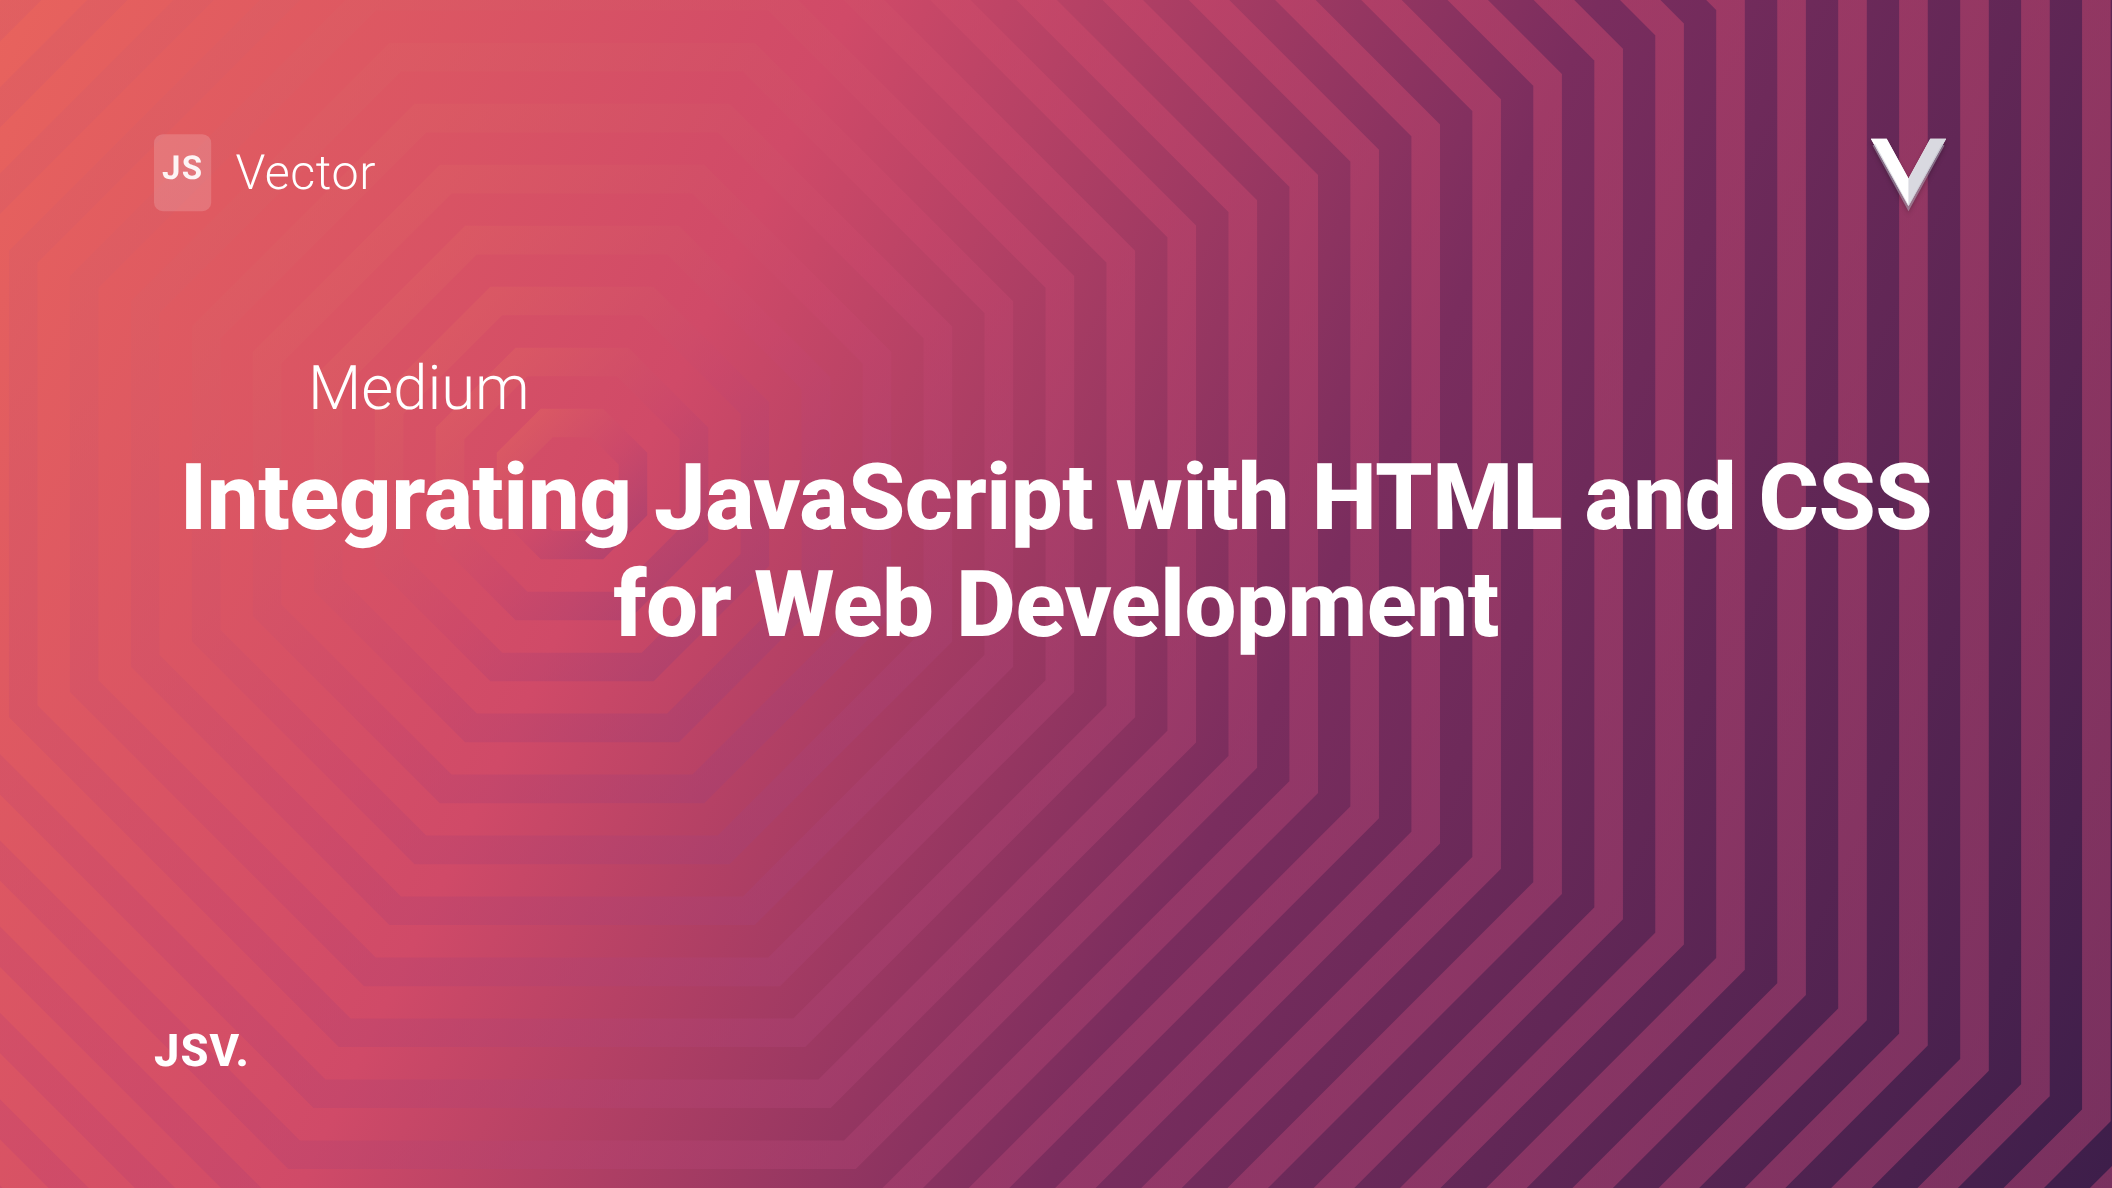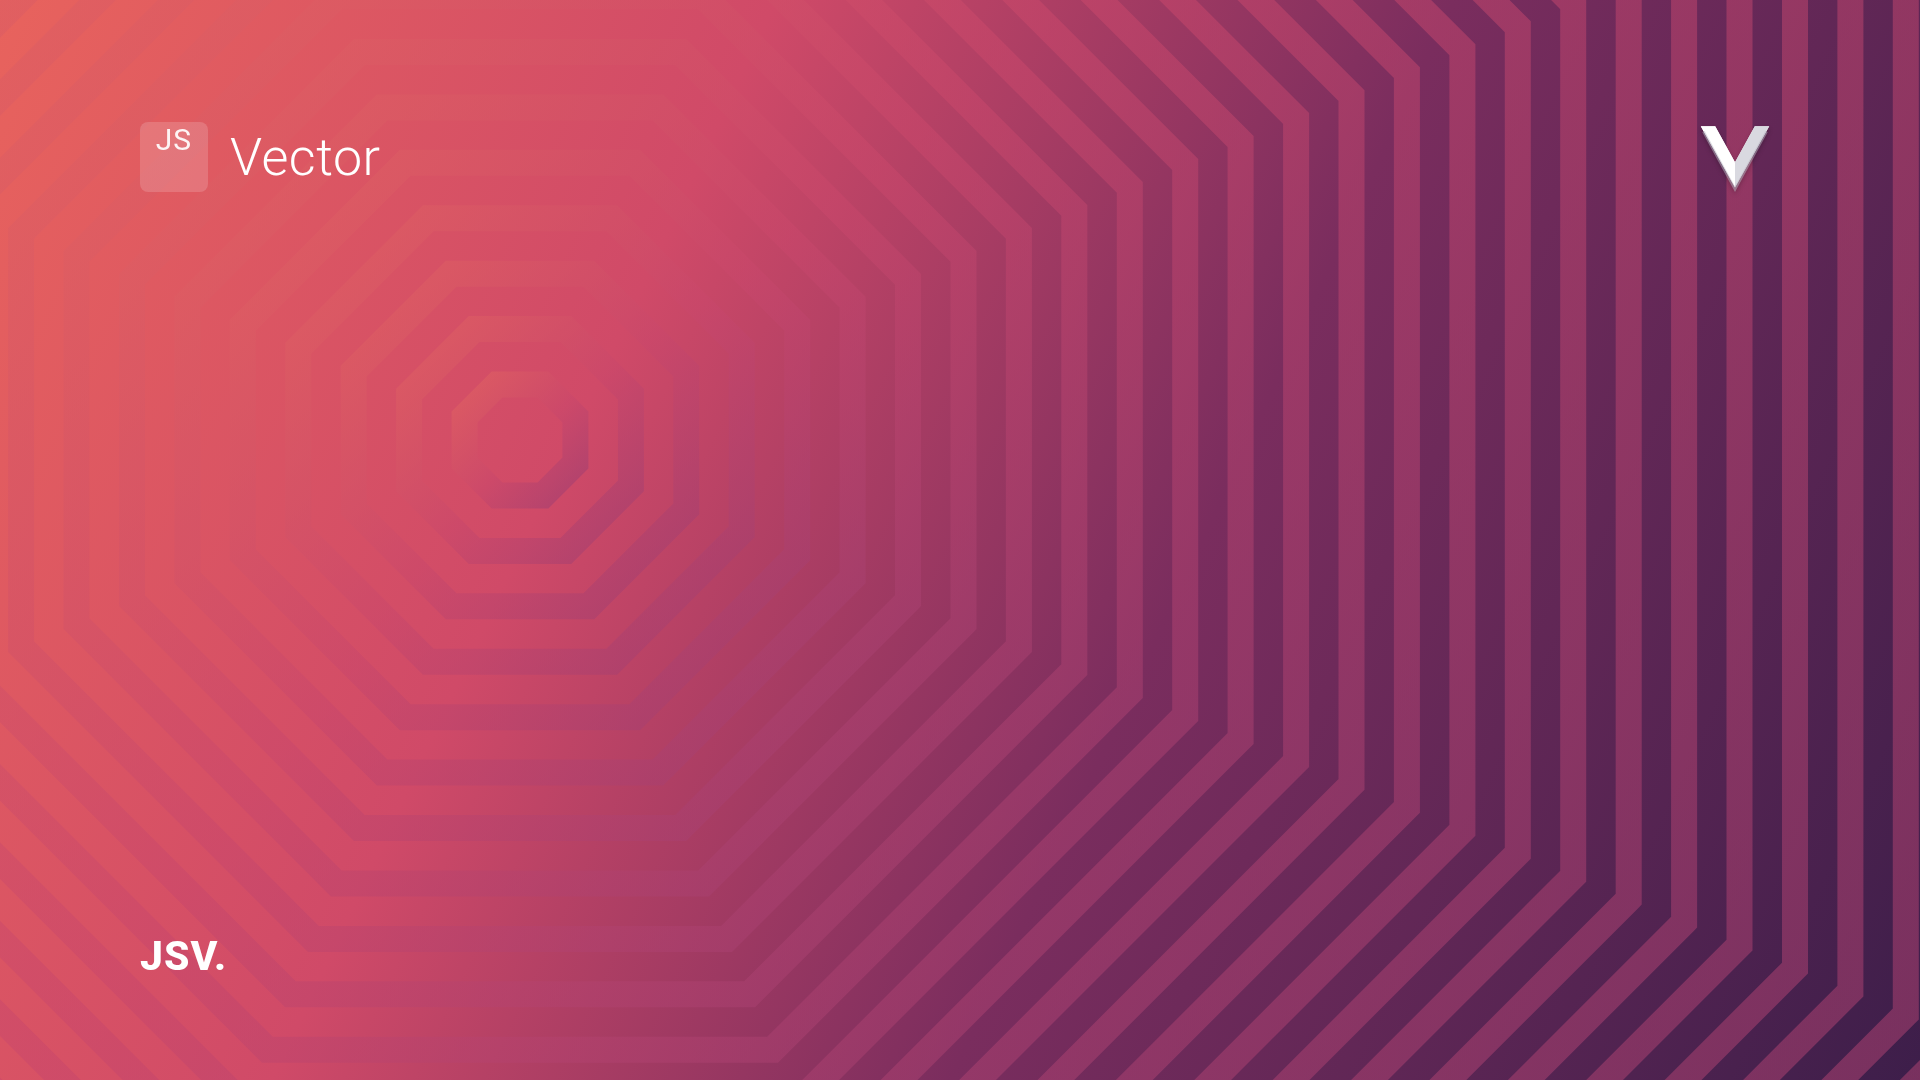--- a/index.html
+++ b/index.html
@@ -30,36 +30,36 @@
       justify-content: space-between;
       align-items: center;
       z-index: 10;
     }
     .logo-left {
       display: flex;
       align-items: center;
       gap: 22px;
     }
     .js-box {
-      width: 68px;
+      width: 52px;
       height: 70px;
       background: rgba(255,255,255,0.16);
       border-radius: 8px;
       display: flex;
-      align-items: flex-start;
+      align-items: center;
       justify-content: center;
       padding-bottom: 8px;
       color: rgba(255,255,255,0.92);
-      font-weight: 400;
+      font-weight: 700;
       font-size: 30px;
       letter-spacing: 1px;
     }
     .logo-text {
       color: #fff;
-      font-size: 52px;
+      font-size: 44px;
       font-weight: 300;
       letter-spacing: 0.5px;
     }
     .logo-right {
       color: #fff;
     }
     .logo-right svg {
       width: 90px;
       height: 90px;
       filter: drop-shadow(0 3px 2px rgba(0,0,0,0.25));
@@ -160,18 +160,22 @@
         <g>
           <path d="M12 18 L50 86 L88 18 L72 18 L50 58 L28 18 Z" fill="#f3f3f6"></path>
           <path d="M12 18 L50 86 L50 58 L28 18 Z" fill="#ffffff"></path>
           <path d="M50 86 L88 18 L72 18 L50 58 Z" fill="#d9d9e0"></path>
           <path d="M15 24 L50 88 L85 24" fill="none" stroke="#b9b9c6" stroke-width="3" opacity="0.5"></path>
         </g>
       </svg>
     </div>
   </div>
 
+  <div class="content">
+    <div class="difficulty">Medium</div>
+    <div class="title">Integrating JavaScript with HTML and CSS for Web Development</div>
+  </div>
 
   <div class="footer">
     <div class="footer-text">JSV.</div>
   </div>
 
 </div>
 
 </body></html>

